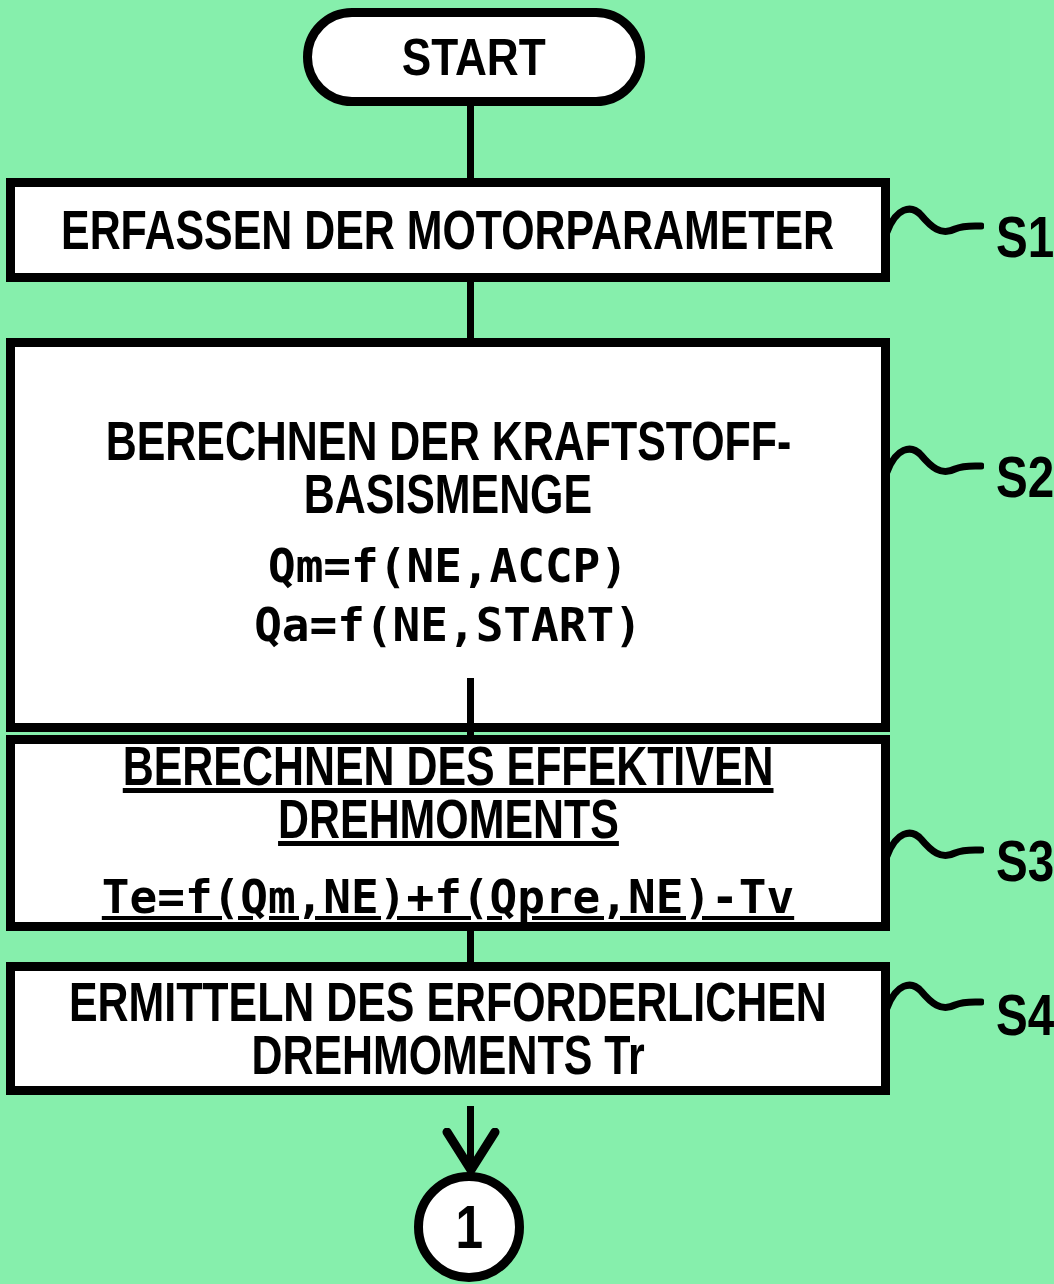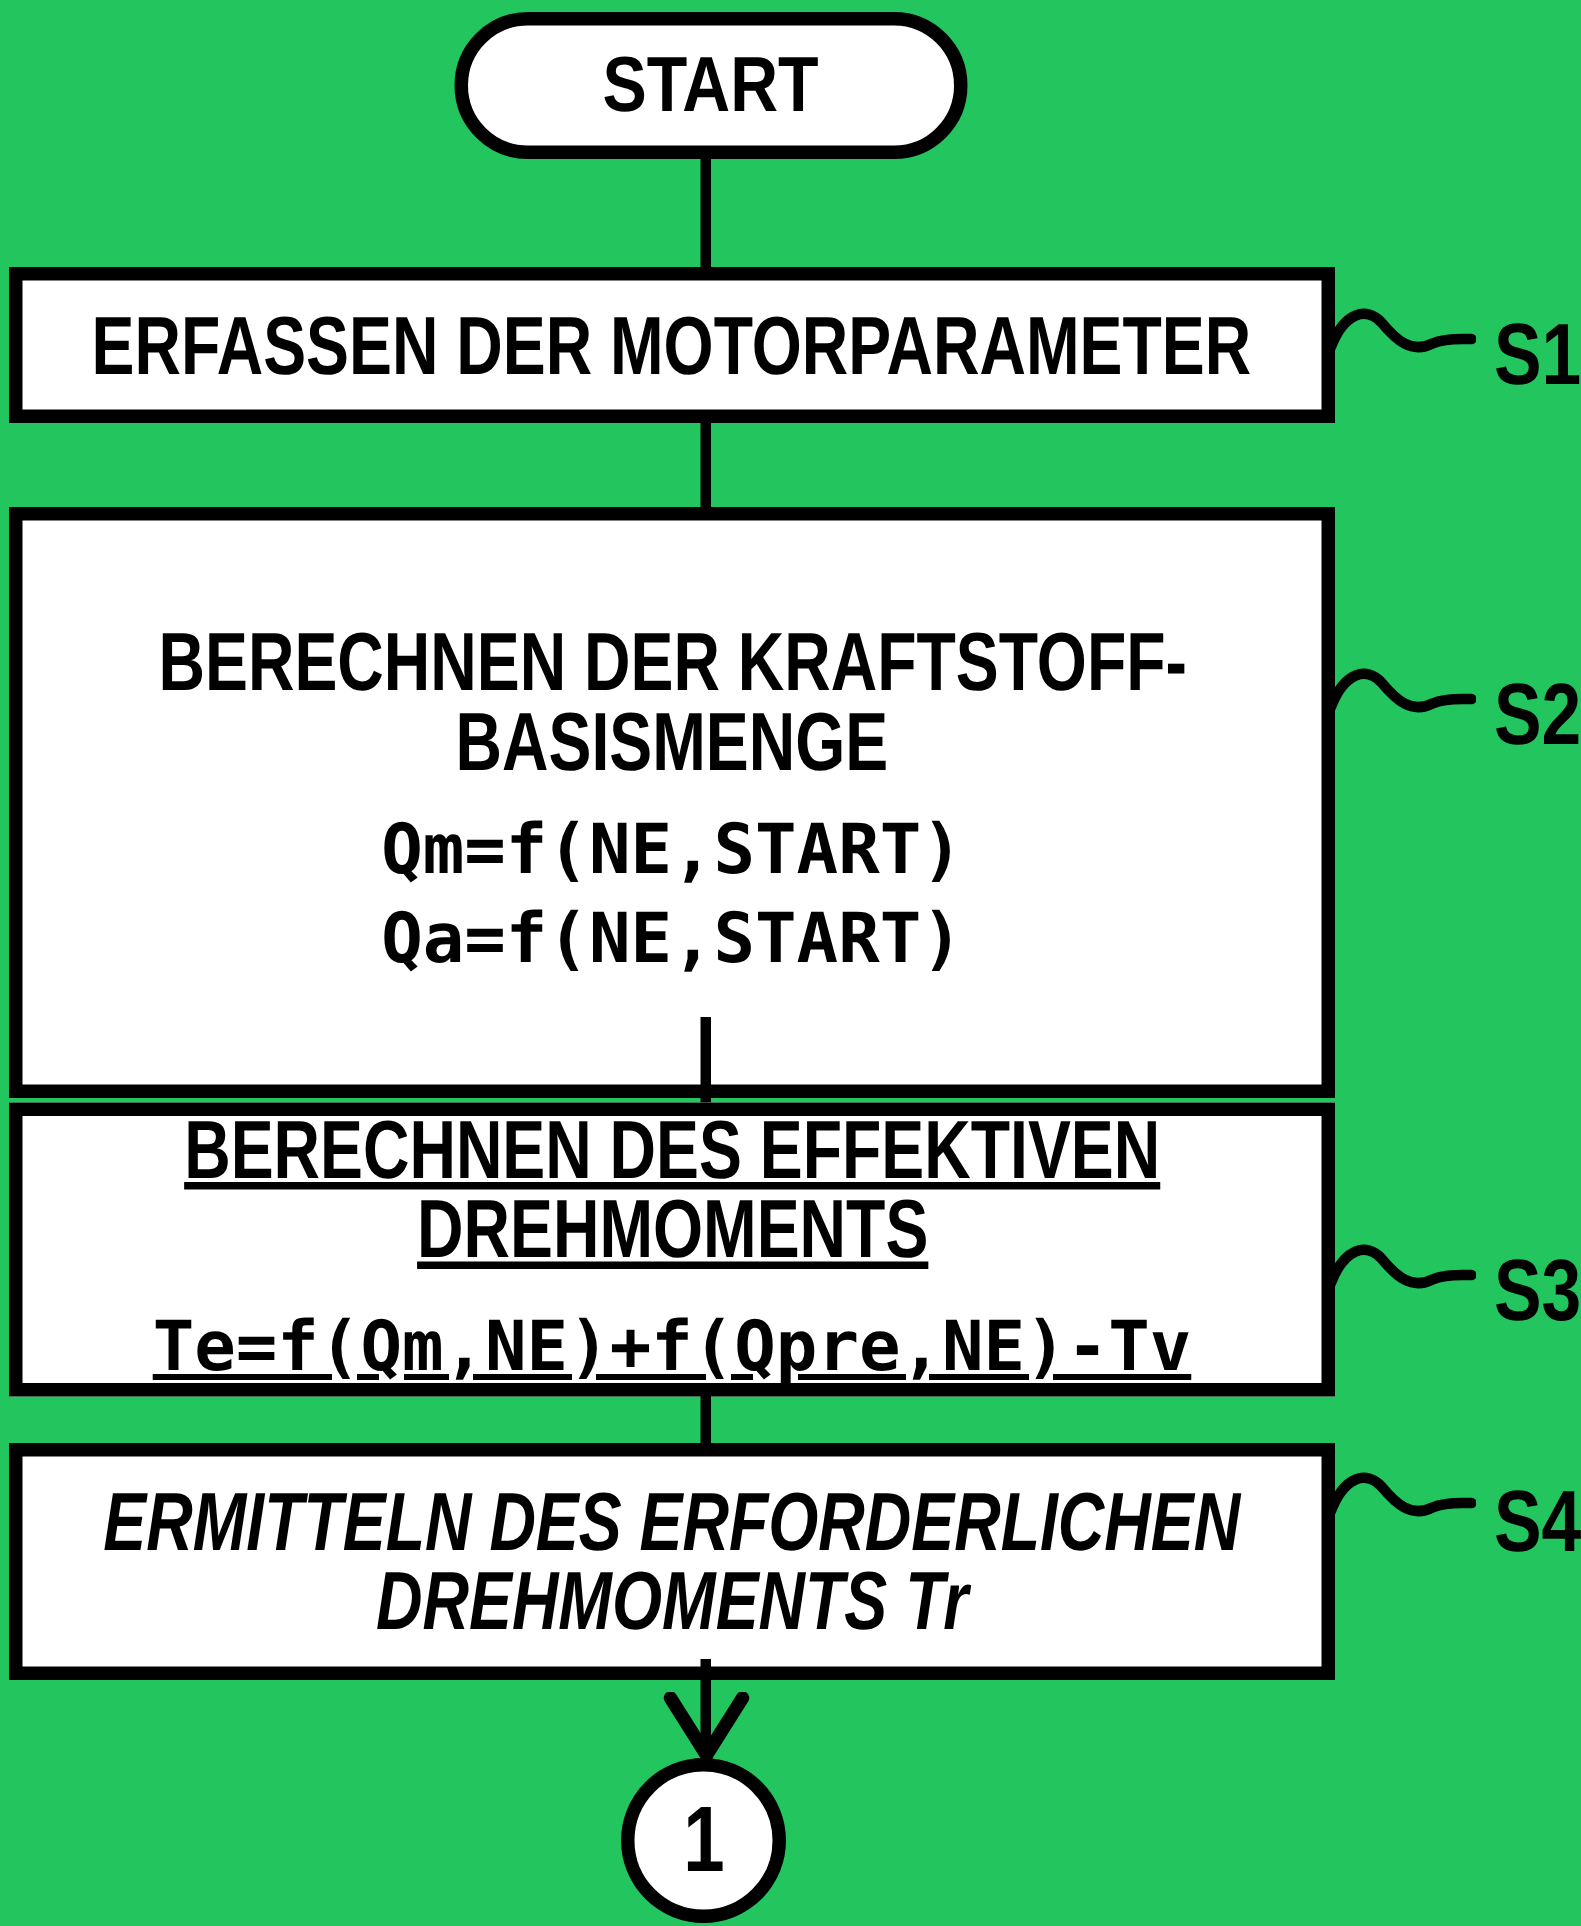--- a/index.html
+++ b/index.html
@@ -1,21 +1,21 @@
 <!DOCTYPE html>
 <html><head>
 <meta charset="utf-8">
 <style>
   * { margin: 0; padding: 0; box-sizing: border-box; }
   html, body { background: #ffffff; }
   .canvas {
     position: relative;
     width: 1054px;
     height: 1284px;
-    background: #22c55e;
+    background: #86efac;
     color: #000000;
     font-family: "Liberation Sans", sans-serif;
     overflow: hidden;
   }
   
   .terminal {
     position: absolute;
     left: 303px; top: 8px;
     width: 342px; height: 98px;
     border: 9px solid #000;
@@ -36,21 +36,21 @@
     left: 6px;
     width: 884px;
     border: 9px solid #000;
     background: #fff;
     display: flex; flex-direction: column;
     align-items: center; justify-content: center;
   }
   .box-s1 { top: 178px; height: 104px; text-align: right; }
   .box-s2 { top: 338px; height: 394px; }
   .box-s3 { top: 735px; height: 196px; text-decoration: underline; }
-  .box-s4 { top: 962px; height: 158px; font-style: italic; }
+  .box-s4 { top: 962px; height: 133px; }
   .head-line {
     font-weight: bold;
     font-size: 55px;
     line-height: 53px;
     white-space: nowrap;
     transform: scaleX(0.78);
   }
   .formula {
     font-family: "DejaVu Sans Mono", monospace;
     font-weight: bold;
@@ -126,21 +126,21 @@
   <div class="pbox box-s1">
     <div class="head-line">ERFASSEN DER MOTORPARAMETER</div>
   </div>
 
   <div class="vline vl-b"></div>
 
   <div class="pbox box-s2">
     <div class="head-line">BERECHNEN DER KRAFTSTOFF-</div>
     <div class="head-line">BASISMENGE</div>
     <div class="formula-group">
-      <div class="formula">Qm=f(NE,START)</div>
+      <div class="formula">Qm=f(NE,ACCP)</div>
       <div class="formula">Qa=f(NE,START)</div>
     </div>
   </div>
 
   <div class="vline vl-c"></div>
 
   <div class="pbox box-s3">
     <div class="head-line">BERECHNEN DES EFFEKTIVEN</div>
     <div class="head-line">DREHMOMENTS</div>
     <div class="formula-group">

